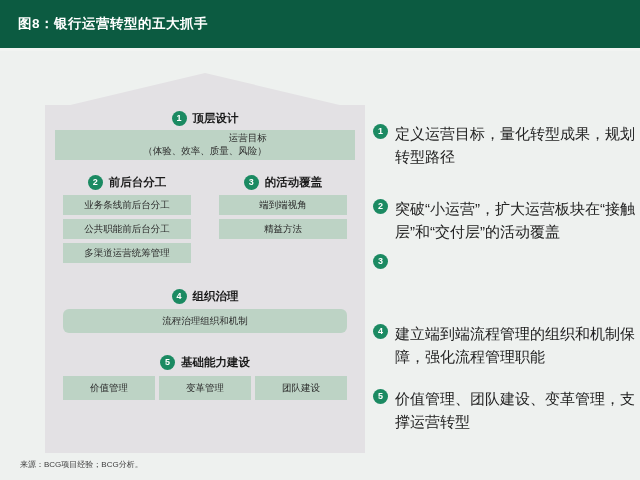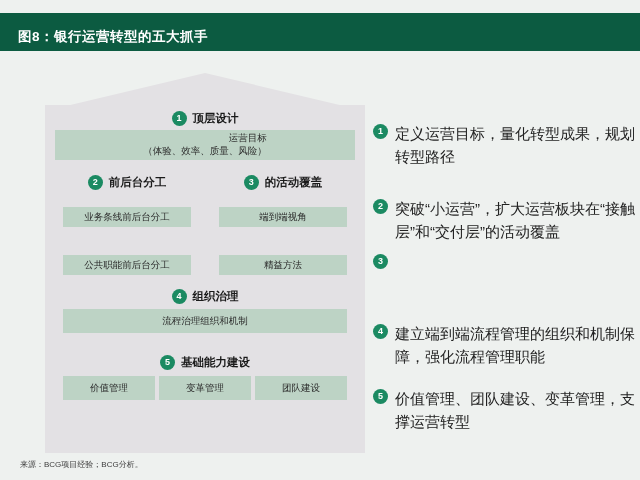--- a/index.html
+++ b/index.html
@@ -11,21 +11,21 @@
     height: 480px;
     background: #eef1ef;
     font-family: "Liberation Sans", "DejaVu Sans", sans-serif;
     overflow: hidden;
     position: relative;
   }
 
   
   #title-bar {
     position: absolute;
-    left: 0; top: 13px;
+    left: 0; top: 0;
     width: 640px;
     height: 48px;
     background: #0c5b41;
     border-bottom: 3px solid #f2f4f2;
   }
   #title-text {
     position: absolute;
     left: 18px;
     top: 50%;
     transform: translateY(-50%);
@@ -119,25 +119,25 @@
   }
 
   
   #sec-1 { left: 10px; top: 36px; width: 300px; height: 52px; background: transparent; }
   #sec-1 .tile { width: 300px; height: 30px; margin-top: 1px; }
 
   
   #sec-2 { left: 8px; top: 100px; width: 148px; height: 105px; }
   #sec-3 { left: 164px; top: 100px; width: 148px; height: 105px; }
   .col-tiles { margin-top: 2px; display: flex; flex-direction: column; gap: 4px; }
-  .col-tiles .tile { height: 20px; margin: 12px 10px; }
+  .col-tiles .tile { height: 20px; margin: 0 10px; }
 
   
   #sec-4 { left: 8px; top: 214px; width: 304px; height: 56px; }
-  #sec-4 .tile { height: 24px; margin: 2px 10px 0 10px; }
+  #sec-4 .tile { height: 24px; margin: 2px 10px 0 10px; border-radius: 6px; }
 
   
   #sec-5 { left: 8px; top: 280px; width: 304px; height: 58px; }
   #row-5 { display: flex; gap: 4px; margin: 3px 10px 0 10px; }
   #row-5 .tile { flex: 1 1 0; height: 24px; }
 
   
   .note {
     position: absolute;
     display: flex;

